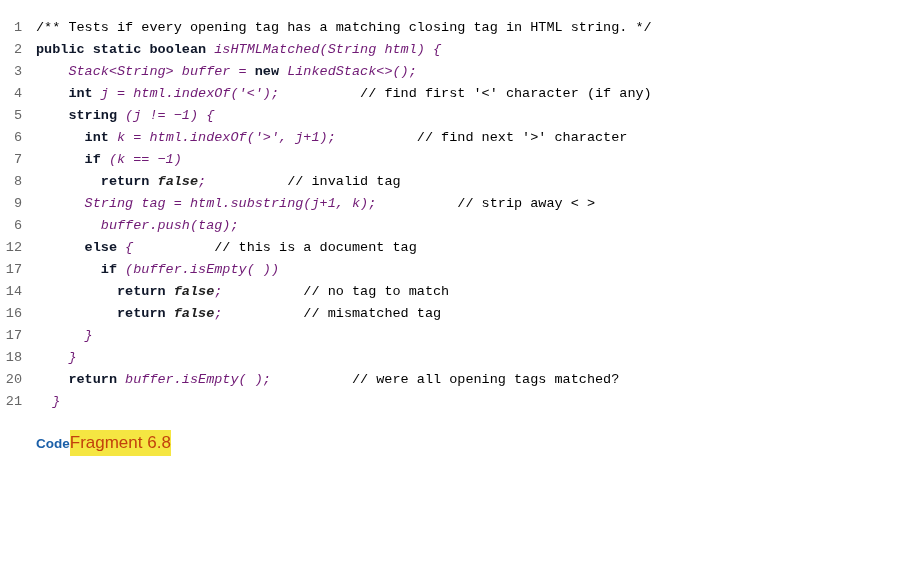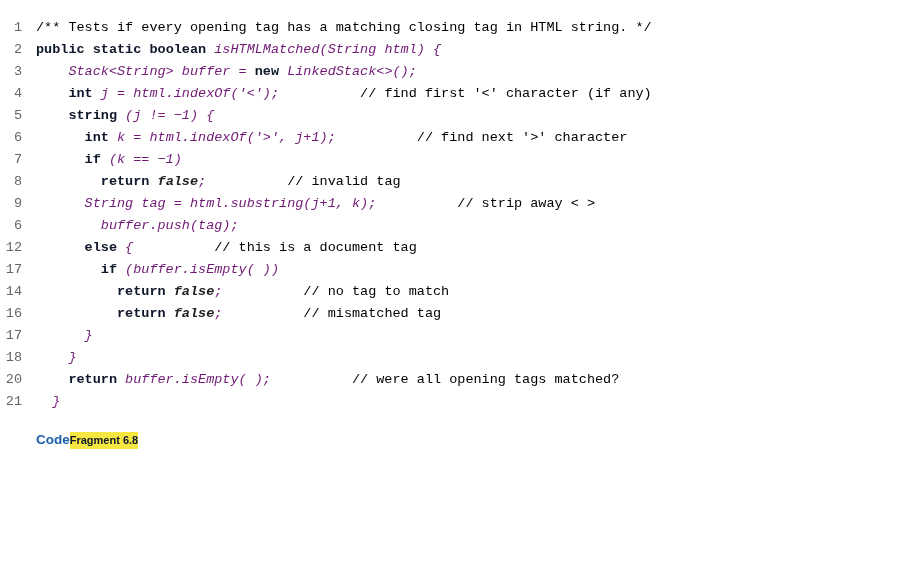--- a/index.html
+++ b/index.html
@@ -57,24 +57,24 @@
       font-size: 13.5px;
     }
     .caption-line .cap-bold {
       color: #1a5fa8;
       font-weight: bold;
       font-family: Arial, sans-serif;
       font-size: 13.5px;
     }
     .highlight-yellow {
       background-color: #f5e642;
-      color: #0f172a;
-      font-weight: bold;
+      color: #c2410c;
+      font-weight: normal;
       font-family: Arial, sans-serif;
-      font-size: 11px;
+      font-size: 17px;
     }
     .cap-code {
       font-family: Arial, sans-serif;
     }
   </style>
 </head>
 <body>
 
 <div class="code-container">
 <div class="code-line">

